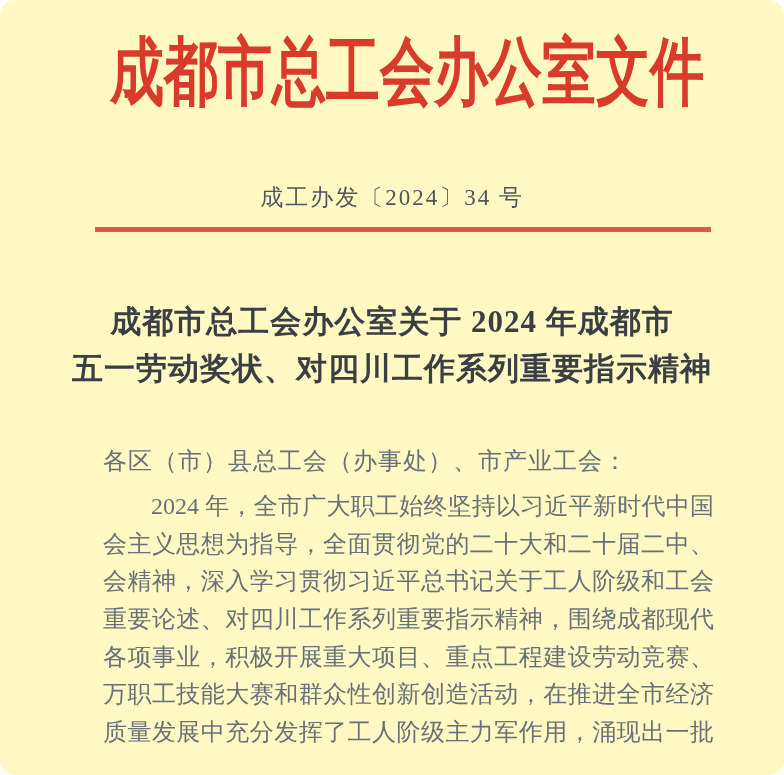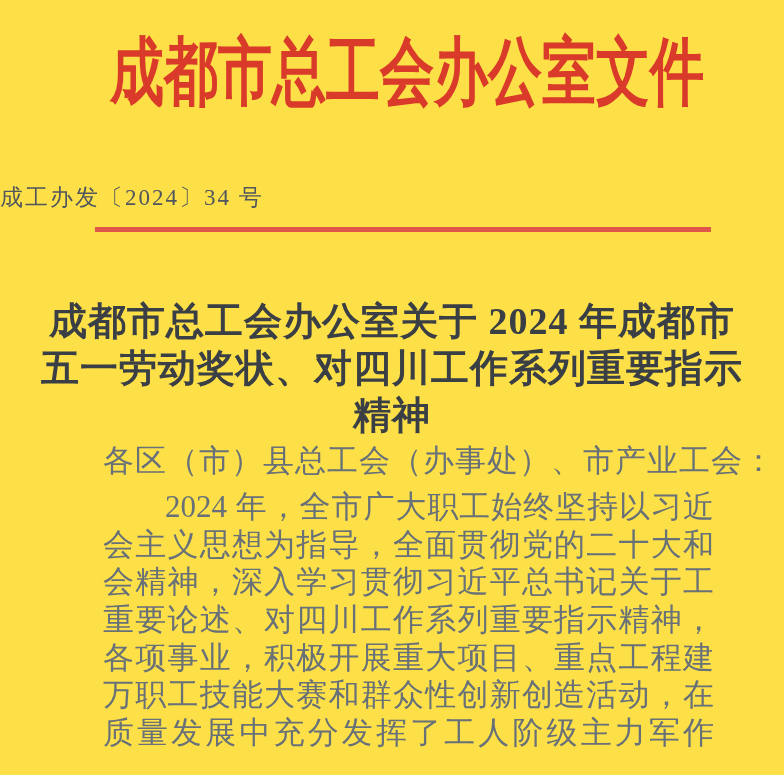--- a/index.html
+++ b/index.html
@@ -4,23 +4,24 @@
 <style>
   html, body {
     margin: 0;
     padding: 0;
     background: #ffffff;
   }
   .page {
     position: relative;
     width: 784px;
     height: 775px;
-    background: #fde047;
+    background: #fef9c3;
     overflow: hidden;
     font-family: "Liberation Serif", "DejaVu Serif", serif;
+    border-radius: 15px;
   }
 
   
   .red-header {
     position: absolute;
     top: 30px;
     left: 0;
     width: 100%;
     text-align: center;
     font-weight: bold;
@@ -35,20 +36,21 @@
     transform-origin: 50% 50%;
     letter-spacing: 0px;
   }
 
   
   .doc-number {
     position: absolute;
     top: 182px;
     left: 0;
     width: 100%;
+    text-align: center;
     font-size: 23px;
     letter-spacing: 2px;
     color: #50555e;
   }
 
   
   .red-rule {
     position: absolute;
     top: 227px;
     left: 95px;
@@ -58,33 +60,33 @@
   }
 
   
   .doc-title {
     position: absolute;
     top: 298px;
     left: 30px;
     right: 30px;
     text-align: center;
     font-weight: bold;
-    font-size: 38px;
+    font-size: 31px;
     line-height: 47px;
     color: #3a3e45;
     letter-spacing: 1px;
   }
 
   
   .content {
     position: absolute;
     top: 446px;
     left: 103px;
     width: 611px;
-    font-size: 31px;
+    font-size: 24px;
     color: #687078;
     font-weight: normal;
   }
   .salutation {
     line-height: 30px;
     margin-bottom: 12px;
     letter-spacing: 1px;
     white-space: nowrap;
   }
   .body-line {

